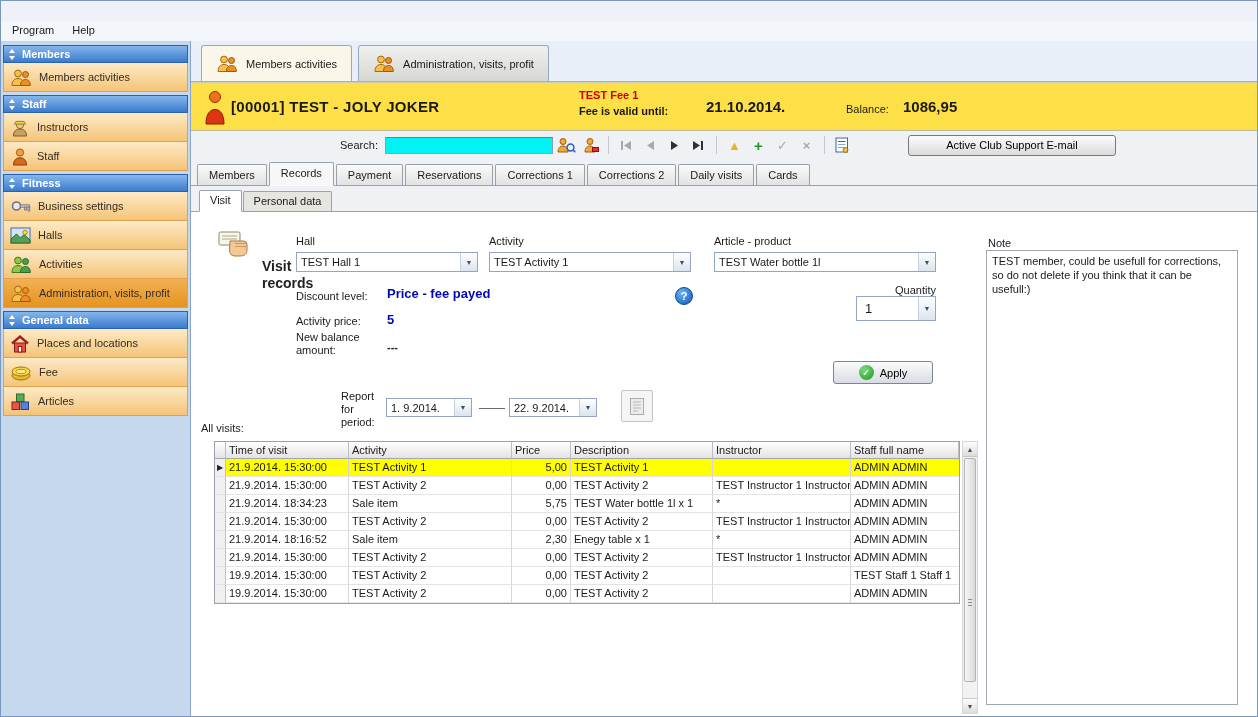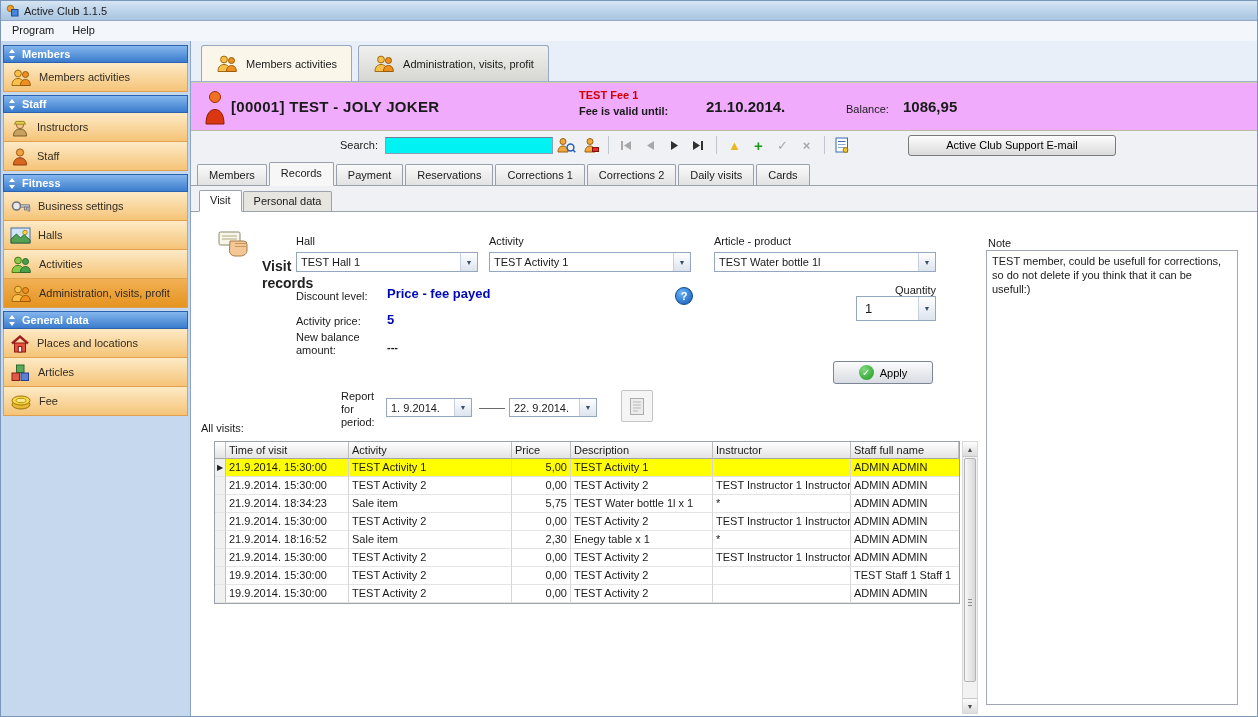--- a/index.html
+++ b/index.html
@@ -33,21 +33,21 @@
 
   
   .bigtabs { position:absolute; left:190px; top:40px; right:0; height:41px; background:#e9eff8;
     border-bottom:1px solid #9db2cc; display:flex; align-items:flex-end; padding-left:10px; gap:6px; }
   .bigtab { height:36px; display:flex; align-items:center; gap:8px; padding:0 14px;
     border:1px solid #97a8c0; border-bottom:none; border-radius:3px 3px 0 0;
     background:linear-gradient(#f0f0ee,#d6d6d2); cursor:pointer; }
   .bigtab.sel { background:#faf6ea; }
 
   
-  .member-panel { position:absolute; left:190px; top:81px; right:0; height:49px; background:#f0abfc;
+  .member-panel { position:absolute; left:190px; top:81px; right:0; height:49px; background:#fde047;
     border-top:1px solid #cfcfae; border-bottom:1px solid #b9b99b; }
   .mp-icon { position:absolute; left:13px; top:7px; }
   .mp-name { position:absolute; left:40px; top:15px; font-size:15px; font-weight:bold; letter-spacing:.3px; }
   .mp-fee { position:absolute; left:388px; top:6px; font-weight:bold; color:#d40000; }
   .mp-fee-until { position:absolute; left:388px; top:22px; font-weight:bold; }
   .mp-date { position:absolute; left:515px; top:15px; font-size:15px; font-weight:bold; }
   .mp-balance-label { position:absolute; left:655px; top:20px; font-weight:normal; }
   .mp-balance { position:absolute; left:712px; top:15px; font-size:15px; font-weight:bold; }
 
   
@@ -138,29 +138,20 @@
   
   .note-label { position:absolute; left:797px; top:25px; }
   .note-area { position:absolute; left:795px; top:38px; width:252px; height:455px; border:1px solid #a0a8b4;
     font-family:inherit; font-size:11px; padding:3px 5px; resize:none; background:#fff; color:#1a1a1a; line-height:14px; }
 </style>
 </head>
 <body>
 
 <div id="app">
 
-  <div class="titlebar">
-    <span class="icon">
-      <svg width="13" height="13" viewBox="0 0 13 13">
-          <circle cx="4.5" cy="4.5" r="3.2" fill="#f0a030" stroke="#a06a10"></circle>
-          <rect x="5.5" y="5.5" width="6.5" height="6.5" fill="#4a86d8" stroke="#1a4a98"></rect>
-        </svg>
-    </span>
-    <span class="t-text">Active Club 1.1.5</span>
-  </div>
 
   <div class="menubar" id="menubar">
       <div class="menu-item">Program</div>
       <div class="menu-item">Help</div>
     </div>
 
   <div class="sidebar" id="sidebar">
       <div class="sb-header">
         <span class="chev"></span>
         <span>Members</span>
@@ -255,37 +246,37 @@
           <svg width="20" height="19" viewBox="0 0 20 19">
             <path d="M2 9.5 10 2.5 18 9.5" fill="none" stroke="#a02020" stroke-width="2.4"></path>
             <rect x="4.5" y="9" width="11" height="9" fill="#e85040" stroke="#8a1a10"></rect>
             <rect x="8.3" y="12.5" width="3.4" height="5.5" fill="#fff" stroke="#8a1a10"></rect>
           </svg>
         </span>
         <span>Places and locations</span>
       </div>
       <div class="sb-item">
         <span class="icon">
+          <svg width="22" height="18" viewBox="0 0 22 18">
+            <ellipse cx="11" cy="12.5" rx="9" ry="4.5" fill="#e8b830" stroke="#9a7408"></ellipse>
+            <ellipse cx="11" cy="8.5" rx="9" ry="4.5" fill="#ffd84a" stroke="#9a7408"></ellipse>
+            <ellipse cx="11" cy="8.5" rx="5" ry="2.2" fill="#f8e88a" stroke="#b09410"></ellipse>
+          </svg>
+        </span>
+        <span>Fee</span>
+      </div>
+      <div class="sb-item">
+        <span class="icon">
           <svg width="21" height="19" viewBox="0 0 21 19">
             <rect x="6.5" y="2" width="7.5" height="7.5" fill="#5aa85a" stroke="#2a6a2a"></rect>
             <rect x="2" y="10" width="7.5" height="7.5" fill="#e05848" stroke="#8a2018"></rect>
             <rect x="11" y="10" width="7.5" height="7.5" fill="#5a80d8" stroke="#24408a"></rect>
           </svg>
         </span>
         <span>Articles</span>
-      </div>
-      <div class="sb-item">
-        <span class="icon">
-          <svg width="22" height="18" viewBox="0 0 22 18">
-            <ellipse cx="11" cy="12.5" rx="9" ry="4.5" fill="#e8b830" stroke="#9a7408"></ellipse>
-            <ellipse cx="11" cy="8.5" rx="9" ry="4.5" fill="#ffd84a" stroke="#9a7408"></ellipse>
-            <ellipse cx="11" cy="8.5" rx="5" ry="2.2" fill="#f8e88a" stroke="#b09410"></ellipse>
-          </svg>
-        </span>
-        <span>Fee</span>
       </div>
     </div>
 
   <div class="bigtabs" id="bigtabs">
       <div class="bigtab sel">
         <span class="icon">
           <svg width="22" height="19" viewBox="0 0 22 19">
             <circle cx="8" cy="5.5" r="3.4" fill="#f8c04a" stroke="#a06a10"></circle>
             <path d="M2 17.5c0-5 2.7-7 6-7s6 2 6 7z" fill="#f8c04a" stroke="#a06a10"></path>
             <circle cx="15.5" cy="6.5" r="3" fill="#ef8f1f" stroke="#9a5a08"></circle>

